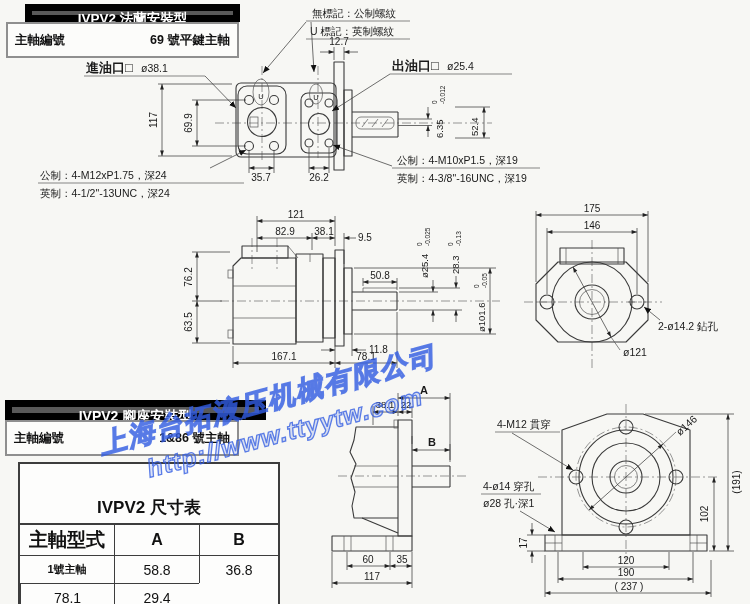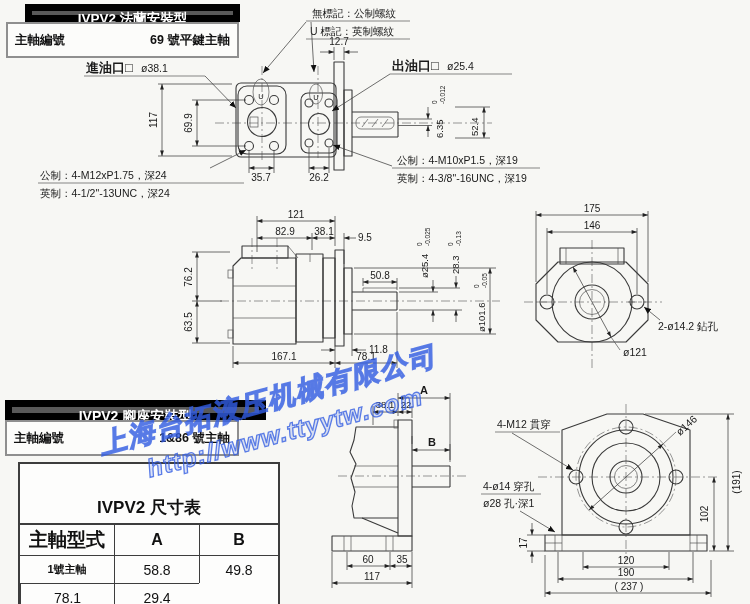--- a/index.html
+++ b/index.html
@@ -83,21 +83,21 @@
   </div>
 
   <div class="tbl">
     <div class="tbl-title">IVPV2 尺寸表</div>
     <div class="tbl-grid">
       <div class="tbl-cell hd hd1">主軸型式</div>
       <div class="tbl-cell hd c-l">A</div>
       <div class="tbl-cell hd c-l">B</div>
       <div class="tbl-cell lab c-t">1號主軸</div>
       <div class="tbl-cell c-l c-t">58.8</div>
-      <div class="tbl-cell c-l c-t">49.8</div>
+      <div class="tbl-cell c-l c-t">36.8</div>
       <div class="tbl-cell c-l c-t">78.1</div>
       <div class="tbl-cell c-l c-t">29.4</div>
     </div>
   </div>
 
   <svg width="750" height="604" viewBox="0 0 750 604" style="position:absolute;left:0;top:0;z-index:1">
     <defs>
       <marker id="ar" viewBox="0 0 10 10" refX="9.5" refY="5" markerWidth="10" markerHeight="8" orient="auto-start-reverse">
         <path d="M0.5,1.8 L9.5,5 L0.5,8.2 z" fill="#222"></path>
       </marker>

